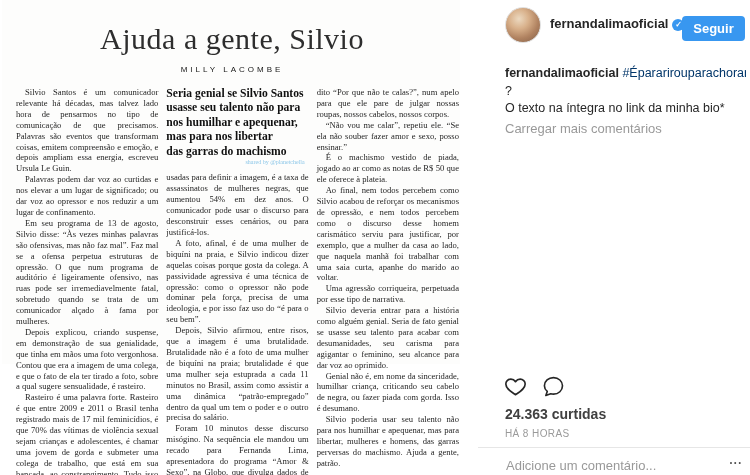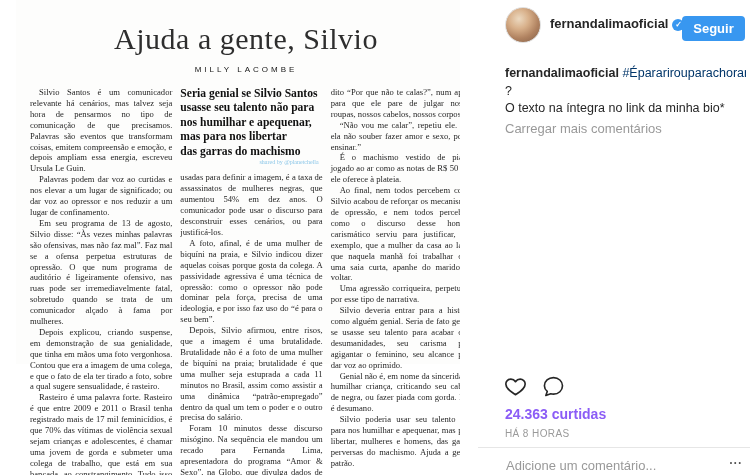--- a/index.html
+++ b/index.html
@@ -1,20 +1,20 @@
 <!DOCTYPE html>
 <html><head>
 <meta charset="utf-8">
 <style>
   html,body{margin:0;padding:0;}
   body{width:750px;height:475px;background:#fff;overflow:hidden;position:relative;
        font-family:"Liberation Sans",sans-serif;color:#262626;}
 
   
-  .article{position:absolute;left:16px;top:0;width:460px;height:364px;background:#fdfdfc;}
+  .article{position:absolute;left:2px;top:0;width:460px;height:364px;background:#fdfdfc;}
   .article-title{margin:22px 0 0;text-align:center;font-family:"Liberation Serif",serif;
                  font-weight:400;font-size:30px;color:#2e2e2e;letter-spacing:.5px;}
   .article-byline{text-align:center;font-size:8px;font-weight:normal;letter-spacing:3px;
                   color:#161616;margin-top:9px;font-family:"Liberation Sans",sans-serif;}
   .cols{display:flex;gap:8px;margin:13px 3px 0 14px;}
   .col{flex:1;font-family:"Liberation Serif",serif;font-size:8.6px;line-height:1.27;
        text-align:justify;color:#1f1f1f;}
   .col p{margin:0;text-indent:9px;}
   .col p.noindent{text-indent:0;}
   .pullquote{font-weight:bold;font-size:11.6px;line-height:1.24;white-space:pre-line;
@@ -35,41 +35,41 @@
               color:#fff;font-weight:bold;font-size:13px;border:none;border-radius:4px;
               cursor:pointer;font-family:"Liberation Sans",sans-serif;}
   .caption{position:absolute;left:45px;top:65px;right:4px;font-size:12.5px;line-height:1.4;
            overflow:hidden;}
   .caption .cap-line1{white-space:nowrap;}
   .caption .user{font-weight:600;color:#262626;cursor:pointer;}
   .caption .tag{color:#003569;cursor:pointer;}
   .load-more{position:absolute;left:45px;top:121px;font-size:13px;color:#999;cursor:pointer;}
   .actions{position:absolute;left:44px;top:375px;display:flex;gap:15px;align-items:center;}
   .actions svg{display:block;cursor:pointer;}
-  .likes{position:absolute;left:45px;top:406px;font-weight:600;font-size:14px;color:#8b5cf6;
+  .likes{position:absolute;left:45px;top:406px;font-weight:600;font-size:14px;color:#404040;
          cursor:pointer;}
   .time{position:absolute;left:45px;top:428px;font-size:10px;color:#9a9a9a;letter-spacing:.4px;}
   .divider{position:absolute;left:18px;right:0;top:447px;height:1px;background:#e6e6e6;}
   .comment-row{position:absolute;left:44px;top:456px;right:34px;}
   .comment-input{border:none;outline:none;font-size:13px;color:#999;width:100%;
                  font-family:"Liberation Sans",sans-serif;background:transparent;}
   .comment-input::placeholder{color:#999;}
   .more-options{position:absolute;right:7px;top:459px;color:#4a4a4a;font-size:7px;
                 letter-spacing:2px;cursor:pointer;}
 </style>
 </head>
 <body>
 
 <div class="article">
   <h1 class="article-title">Ajuda a gente, Silvio</h1>
   <div class="article-byline">MILLY LACOMBE</div>
 
   <div class="cols">
     <div class="col">
-      <p>Silvio Santos é um comunicador relevante há cenários, mas talvez seja hora de pensarmos no tipo de comunicação de que precisamos. Palavras são eventos que transformam coisas, emitem compreensão e emoção, e depois ampliam essa energia, escreveu Ursula Le Guin.</p>
+      <p>Silvio Santos é um comunicador relevante há décadas, mas talvez lado hora de pensarmos no tipo de comunicação de que precisamos. Palavras são eventos que transformam coisas, emitem compreensão e emoção, e depois ampliam essa energia, escreveu Ursula Le Guin.</p>
       <p>Palavras podem dar voz ao curtidas e nos elevar a um lugar de significado; ou dar voz ao opressor e nos reduzir a um lugar de confinamento.</p>
       <p>Em seu programa de 13 de agosto, Silvio disse: “Às vezes minhas palavras são ofensivas, mas não faz mal”. Faz mal se a ofensa perpetua estruturas de opressão. O que num programa de auditório é ligeiramente ofensivo, nas ruas pode ser irremediavelmente fatal, sobretudo quando se trata de um comunicador alçado à fama por mulheres.</p>
       <p>Depois explicou, criando suspense, em demonstração de sua genialidade, que tinha em mãos uma foto vergonhosa. Contou que era a imagem de uma colega, e que o fato de ela ter tirado a foto, sobre a qual sugere sensualidade, é rasteiro.</p>
       <p>Rasteiro é uma palavra forte. Rasteiro é que entre 2009 e 2011 o Brasil tenha registrado mais de 17 mil feminicídios, é que 70% das vítimas de violência sexual sejam crianças e adolescentes, é chamar uma jovem de gorda e submeter uma colega de trabalho, que está em sua bancada, ao constrangimento. Tudo isso é rasteiro.</p>
 
     </div>
     <div class="col">
       <p class="pullquote noindent">Seria genial se Silvio Santos
 usasse seu talento não para
 nos humilhar e apequenar,

